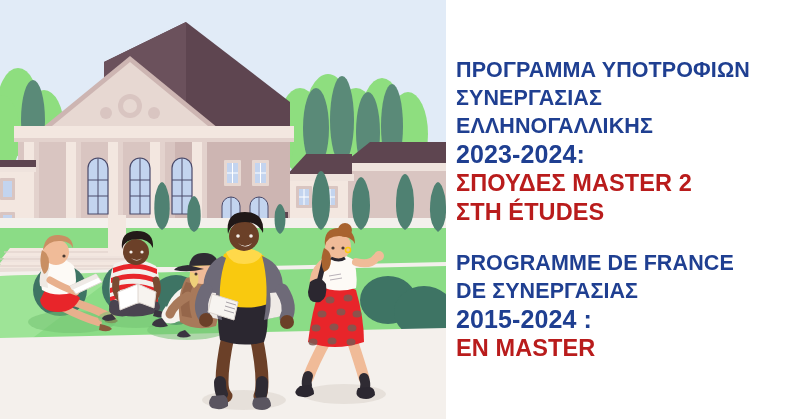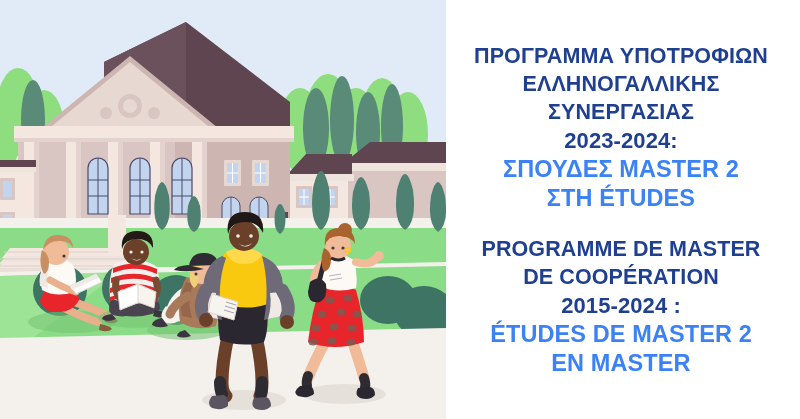--- a/index.html
+++ b/index.html
@@ -40,42 +40,42 @@
     background: #ffffff;
     padding: 0 14px 0 10px;
     box-sizing: border-box;
     display: flex;
     flex-direction: column;
     justify-content: center;
     align-items: flex-end;
   }
   .block {
     width: 100%;
-    text-align: center;
+    text-align: left;
   }
   .block.greek { margin-bottom: 22px; }
   .line {
     display: block;
     font-weight: bold;
     letter-spacing: 0.1px;
     white-space: nowrap;
   }
   .line.navy {
     color: #1f3f91;
     font-size: 21.5px;
     line-height: 28px;
   }
   .line.red {
-    color: #3b82f6;
+    color: #b91c1c;
     font-size: 23.5px;
     line-height: 29px;
   }
   .line.year {
     color: #1f3f91;
-    font-size: 22px;
+    font-size: 25px;
     line-height: 29px;
   }
 </style>
 </head>
 <body>
 
 <div class="poster">
 
   <div class="illustration">
     <svg viewBox="0 0 446 419" xmlns="http://www.w3.org/2000/svg">
@@ -465,29 +465,28 @@
         </g>
 
       </g>
     </svg>
   </div>
 
   <div class="text-panel">
 
     <div class="block greek">
       <span class="line navy">ΠΡΟΓΡΑΜΜΑ ΥΠΟΤΡΟΦΙΩΝ</span>
+      <span class="line navy">ΣΥΝΕΡΓΑΣΙΑΣ</span>
       <span class="line navy">ΕΛΛΗΝΟΓΑΛΛΙΚΗΣ</span>
-      <span class="line navy">ΣΥΝΕΡΓΑΣΙΑΣ</span>
       <span class="line year">2023-2024:</span>
       <span class="line red">ΣΠΟΥΔΕΣ MASTER 2</span>
       <span class="line red">ΣΤΗ ÉTUDES</span>
     </div>
 
     <div class="block french">
-      <span class="line navy">PROGRAMME DE MASTER</span>
-      <span class="line navy">DE COOPÉRATION</span>
+      <span class="line navy">PROGRAMME DE FRANCE</span>
+      <span class="line navy">DE ΣΥΝΕΡΓΑΣΙΑΣ</span>
       <span class="line year">2015-2024 :</span>
-      <span class="line red">ÉTUDES DE MASTER 2</span>
       <span class="line red">EN MASTER</span>
     </div>
 
   </div>
 </div>
 
 </body></html>

